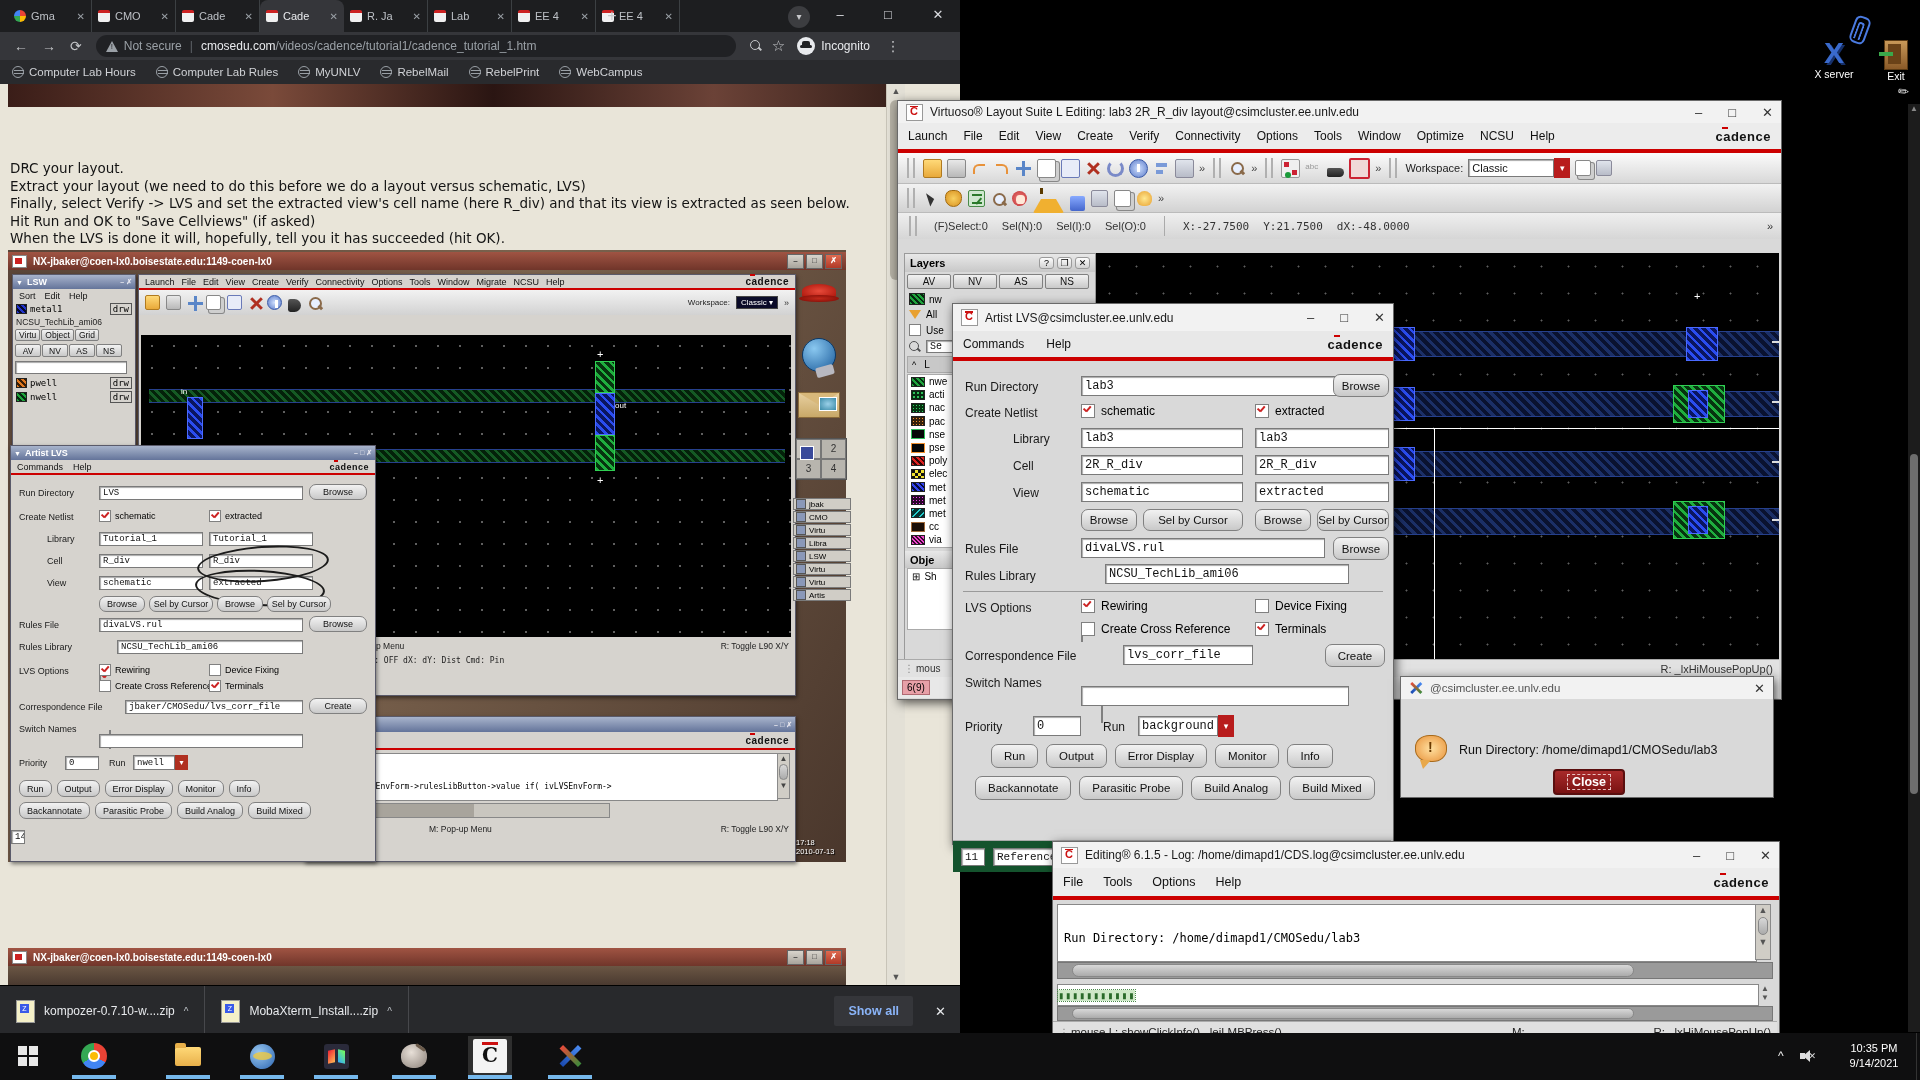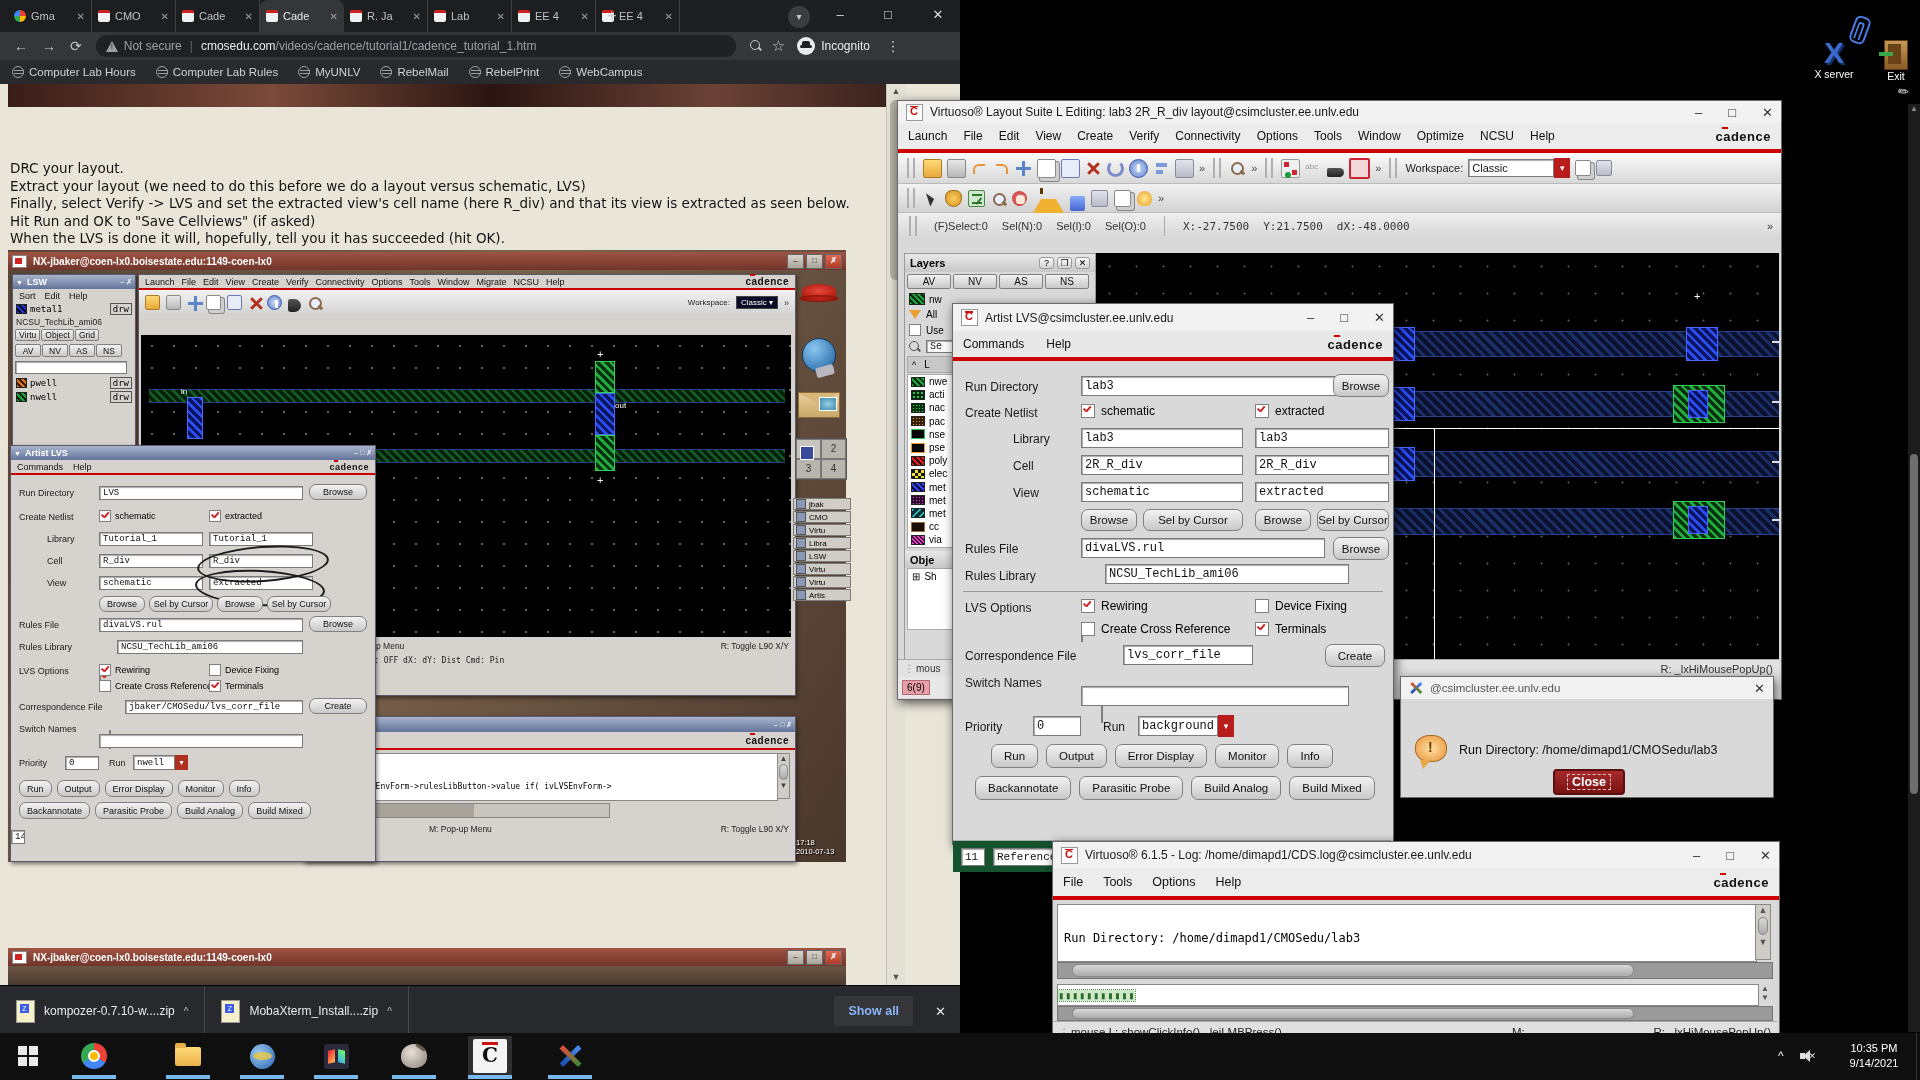--- a/index.html
+++ b/index.html
@@ -1123,21 +1123,21 @@
     </div>
   <div class="abs t125" style="left:58px;top:66px;width:306px;color:#111">Run Directory: /home/dimapd1/CMOSedu/lab3</div>
   <div class="abs closebtn" style="left:152px;top:92px;width:68px;height:22px">
       <span>Close</span>
     </div>
 </div>
 
 <div class="abs w10" style="left:1052px;top:841px;width:726px;height:192px">
   <div class="w10title" style="height:26px">
     <span class="cico"></span>
-    <span>Virtuoso® 6.1.5 - Log: /home/dimapd1/CDS.log@csimcluster.ee.unlv.edu</span>
+    <span>Editing® 6.1.5 - Log: /home/dimapd1/CDS.log@csimcluster.ee.unlv.edu</span>
     <span class="w10ctl">
       <span>–</span>
       <span>□</span>
       <span>✕</span>
     </span>
   </div>
   <div class="menur t125" style="height:28px;background:#ececec">
     <span style="display:flex;gap:20px">
 
     <span>File</span>

